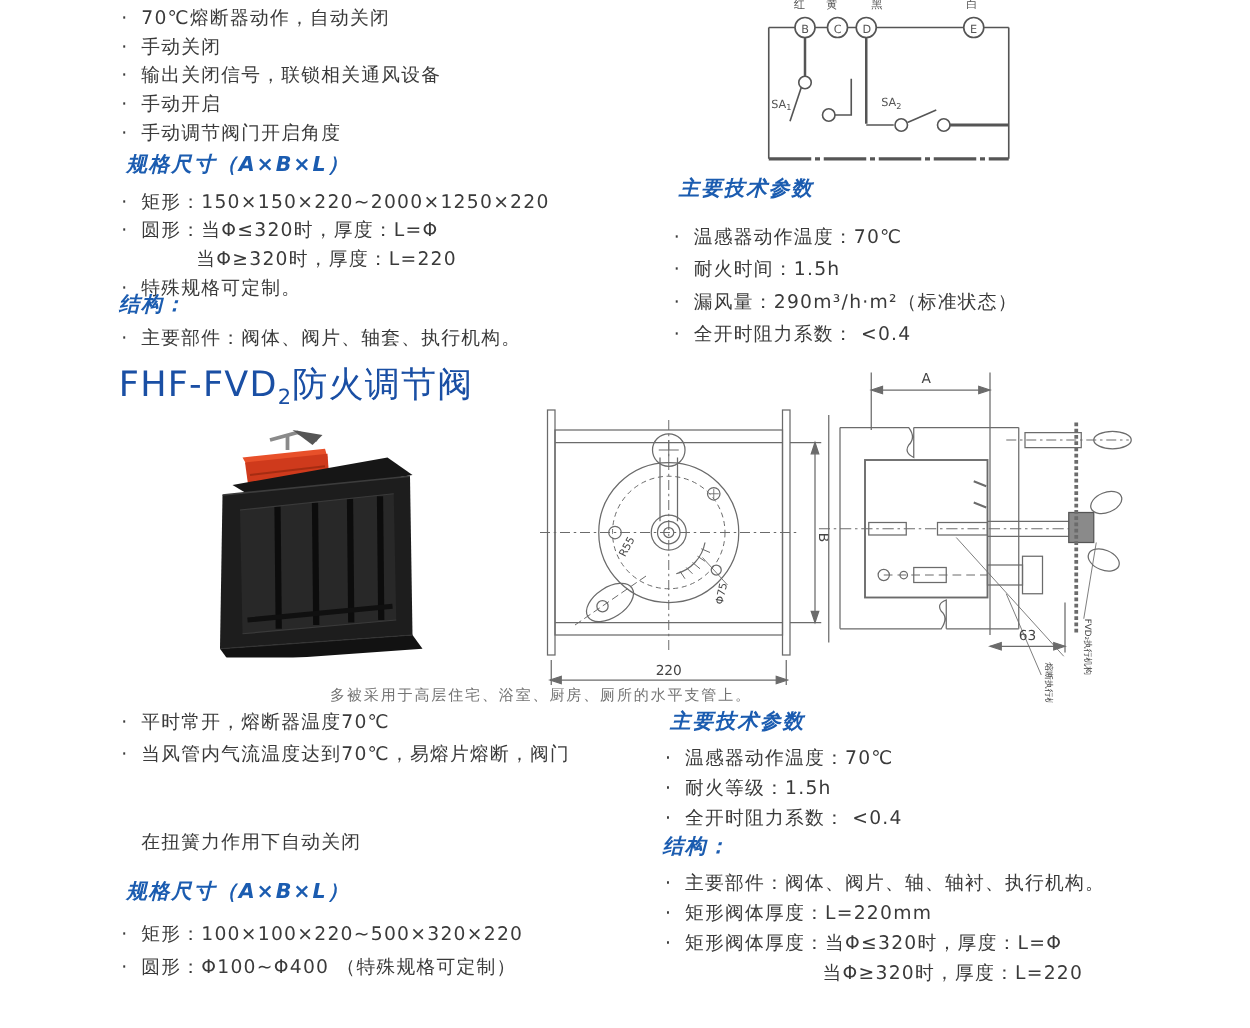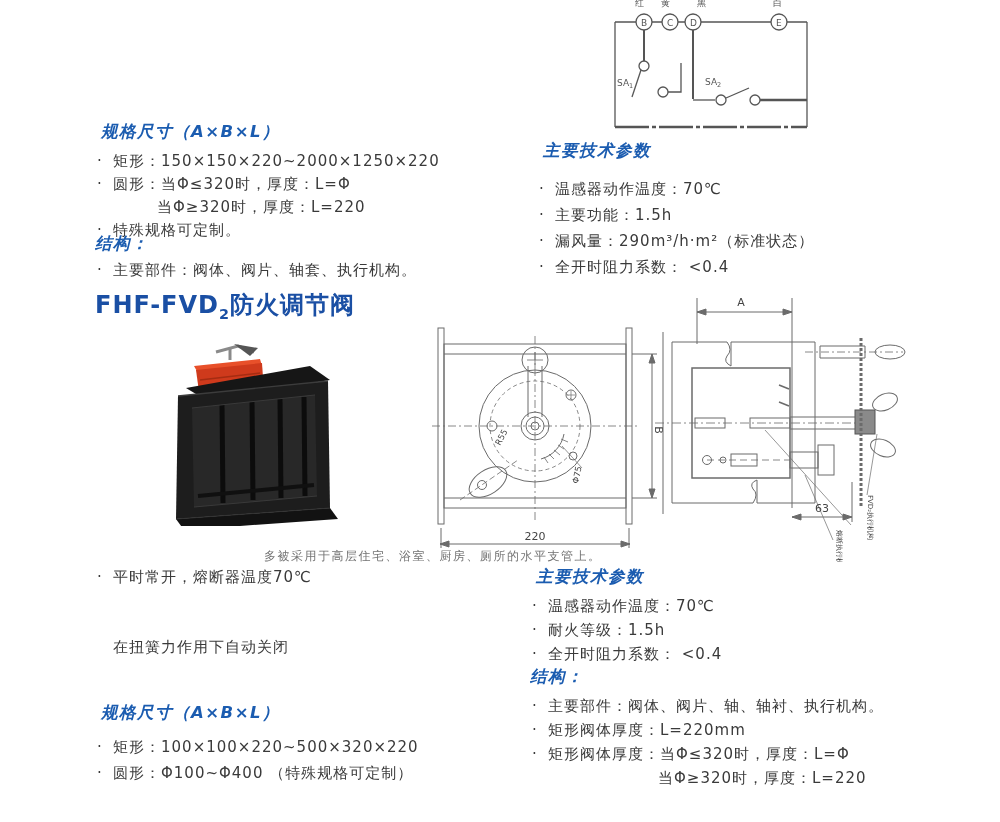--- a/index.html
+++ b/index.html
@@ -10,32 +10,39 @@
   .li{position:relative;font-size:15px;letter-spacing:1px;line-height:23px;padding-left:18px;white-space:nowrap;}
   .li::before{content:"·";position:absolute;left:2px;top:0;color:#3a3a3a;}
   .cont{padding-left:18px;margin-top:44px;}
   .cont::before{content:none;}
   .ind60{padding-left:62px;}
   .ind60::before{content:none;}
   .ind122{padding-left:128px;}
   .ind122::before{content:none;}
   .col-lines .li{line-height:24px;}
   .tech .li{line-height:26px;}
-  #product-title{font-size:24px;font-weight:bold;color:#1a4fa4;letter-spacing:1px;white-space:nowrap;}
+  #product-title{font-size:28px;font-weight:normal;color:#1a4fa4;letter-spacing:1px;white-space:nowrap;}
   #product-title sub{font-size:60%;}
   #caption{font-size:12px;letter-spacing:1.5px;color:#737373;white-space:nowrap;margin-top:12px;}
   svg{display:block;}
   svg text{font-family:"DejaVu Sans","Liberation Sans",sans-serif;}
   .vlabel{font-size:7px;fill:#444;}
 </style>
 </head>
 <body>
 
 <div id="page">
 
+  <div class="abs" style="left:95px;top:3px;">
+    <div class="li">70℃熔断器动作，自动关闭</div>
+    <div class="li">手动关闭</div>
+    <div class="li">输出关闭信号，联锁相关通风设备</div>
+    <div class="li">手动开启</div>
+    <div class="li">手动调节阀门开启角度</div>
+  </div>
 
   <svg class="abs" style="left:605px;top:0;" width="212" height="134" viewBox="0 0 212 134">
     <g stroke="#555" stroke-width="1.3" fill="none">
       <path d="M10,22 H202"></path>
       <path d="M10,22 V127"></path>
       <path d="M202,22 V127"></path>
       <path d="M10,127 H202" stroke-width="2.6" stroke-dasharray="34 3 4 3"></path>
 
       <circle cx="39" cy="22" r="8" fill="#fff"></circle>
       <circle cx="65" cy="22" r="8" fill="#fff"></circle>
@@ -78,21 +85,21 @@
   </div>
 
   <div class="abs" style="left:95px;top:233px;">
     <div class="heading">结构：</div>
     <div class="li" style="margin-top:4px;">主要部件：阀体、阀片、轴套、执行机构。</div>
   </div>
 
   <div class="abs tech" style="left:537px;top:140px;">
     <div class="heading" style="margin-left:6px;margin-bottom:14px;">主要技术参数</div>
     <div class="li">温感器动作温度：70℃</div>
-    <div class="li">主要功能：1.5h</div>
+    <div class="li">耐火时间：1.5h</div>
     <div class="li">漏风量：290m³/h·m²（标准状态）</div>
     <div class="li">全开时阻力系数： &lt;0.4</div>
   </div>
 
   <div id="product-title" class="abs" style="left:95px;top:289px;">
     <span>FHF-FVD</span><sub>2</sub><span>防火调节阀</span>
   </div>
 
   <svg class="abs" style="left:168px;top:336px;" width="172" height="190" viewBox="0 0 172 190">
 
@@ -245,20 +252,21 @@
       <text x="167" y="222" font-size="11" text-anchor="middle">63</text>
       <text class="vlabel" transform="rotate(90 213 205)" x="213" y="205">FVD₂执行机构</text>
       <text class="vlabel" transform="rotate(90 182 240)" x="182" y="240">熔断执行机构</text>
     </g>
   </svg>
 
   <div id="caption" class="abs" style="left:264px;top:536px;">多被采用于高层住宅、浴室、厨房、厕所的水平支管上。</div>
 
   <div class="abs tech" style="left:95px;top:564px;">
     <div class="li">平时常开，熔断器温度70℃</div>
+    <div class="li">当风管内气流温度达到70℃，易熔片熔断，阀门</div>
     <div class="li cont">在扭簧力作用下自动关闭</div>
   </div>
 
   <div class="abs tech" style="left:95px;top:702px;">
     <div class="heading" style="margin-left:6px;margin-bottom:10px;">规格尺寸（A×B×L）</div>
     <div class="li">矩形：100×100×220~500×320×220</div>
     <div class="li">圆形：Φ100~Φ400 （特殊规格可定制）</div>
   </div>
 
   <div class="abs col-lines" style="left:530px;top:566px;">

